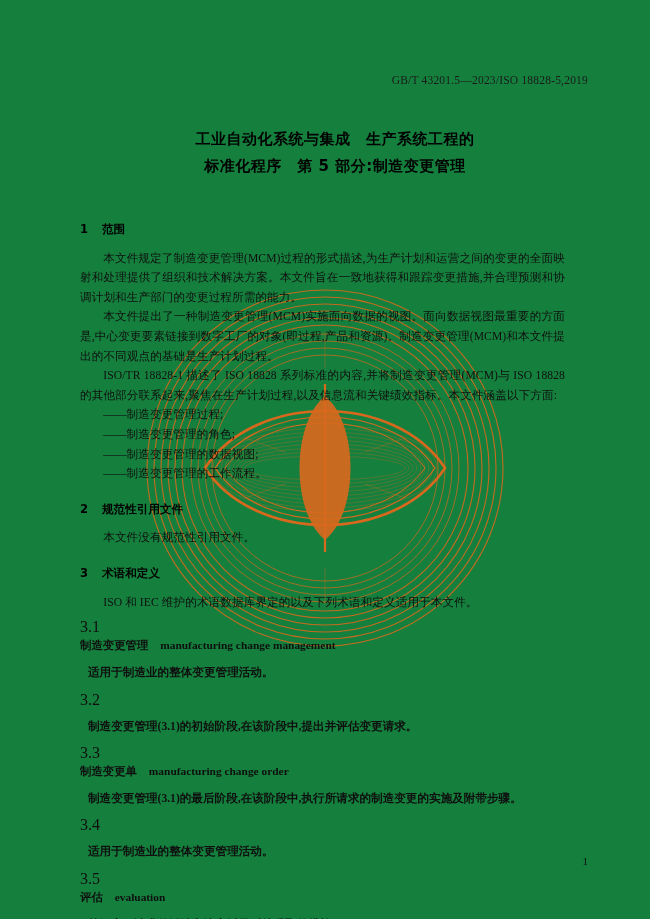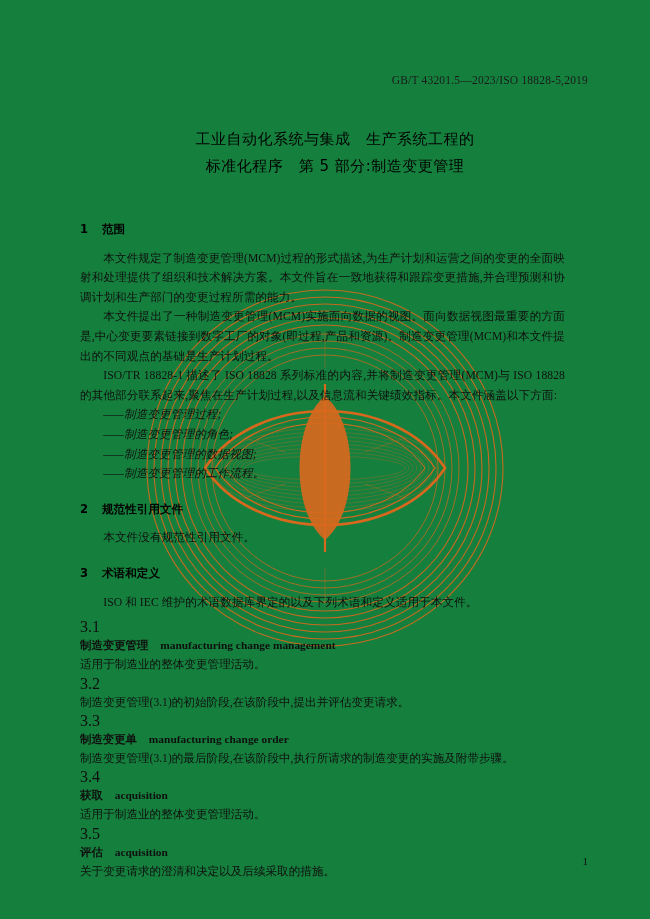--- a/index.html
+++ b/index.html
@@ -45,21 +45,21 @@
   }
 
   
   .doc-title {
     position: absolute;
     top: 126px;
     left: 0;
     right: 0;
     text-align: center;
     font-family: "DejaVu Sans", sans-serif;
-    font-weight: normal;
+    font-weight: bold;
     font-size: 15px;
     line-height: 27px;
     color: #000;
     letter-spacing: 0.5px;
     padding-left: 20px;
   }
   .doc-title .l2 { display: block; }
 
   
   .content {
@@ -86,21 +86,20 @@
     letter-spacing: 0.1px;
   }
   .dashlist {
     margin: 0;
     padding: 0;
     list-style: none;
   }
   .dashlist li {
     text-indent: 2em;
     letter-spacing: 0.1px;
-    font-style: italic;
   }
   .spacer-lg { height: 16px; }
   .spacer-sm { height: 6px; }
 
   .term-num {
     font-size: 16px;
     margin: 0;
     line-height: 18px;
   }
   .term-title {
@@ -109,24 +108,25 @@
     font-size: 11.4px;
     margin: 0;
     line-height: 19px;
   }
   .term-title .en {
     font-family: "Liberation Serif", serif;
     font-weight: bold;
     text-align: center;
   }
   .term-def {
-    margin: 0;
+    margin: 8px;
     line-height: 19.4px;
     text-align: justify;
     text-justify: inter-ideograph;
+    font-weight: bold;
   }
 
   .page-number {
     position: absolute;
     right: 62px;
     bottom: 52px;
     font-size: 11px;
     color: #111;
   }
 </style>
@@ -248,30 +248,27 @@
       <div>
         <p class="term-num">3.3</p>
         <p class="term-title">
           <span>制造变更单</span>&nbsp;&nbsp;&nbsp;<span class="en">manufacturing change order</span>
         </p>
         <p class="term-def">制造变更管理(3.1)的最后阶段,在该阶段中,执行所请求的制造变更的实施及附带步骤。</p>
       </div>
 
       <div>
         <p class="term-num">3.4</p>
-        <p class="term-title">
-          <span>获取</span>&nbsp;&nbsp;&nbsp;<span class="en">acquisition</span>
-        </p>
         <p class="term-def">适用于制造业的整体变更管理活动。</p>
       </div>
 
       <div>
         <p class="term-num">3.5</p>
         <p class="term-title">
-          <span>评估</span>&nbsp;&nbsp;&nbsp;<span class="en">acquisition</span>
+          <span>评估</span>&nbsp;&nbsp;&nbsp;<span class="en">evaluation</span>
         </p>
         <p class="term-def">关于变更请求的澄清和决定以及后续采取的措施。</p>
       </div>
 
     </div>
   </div>
 
   <div class="page-number">1</div>
 
 </div>

